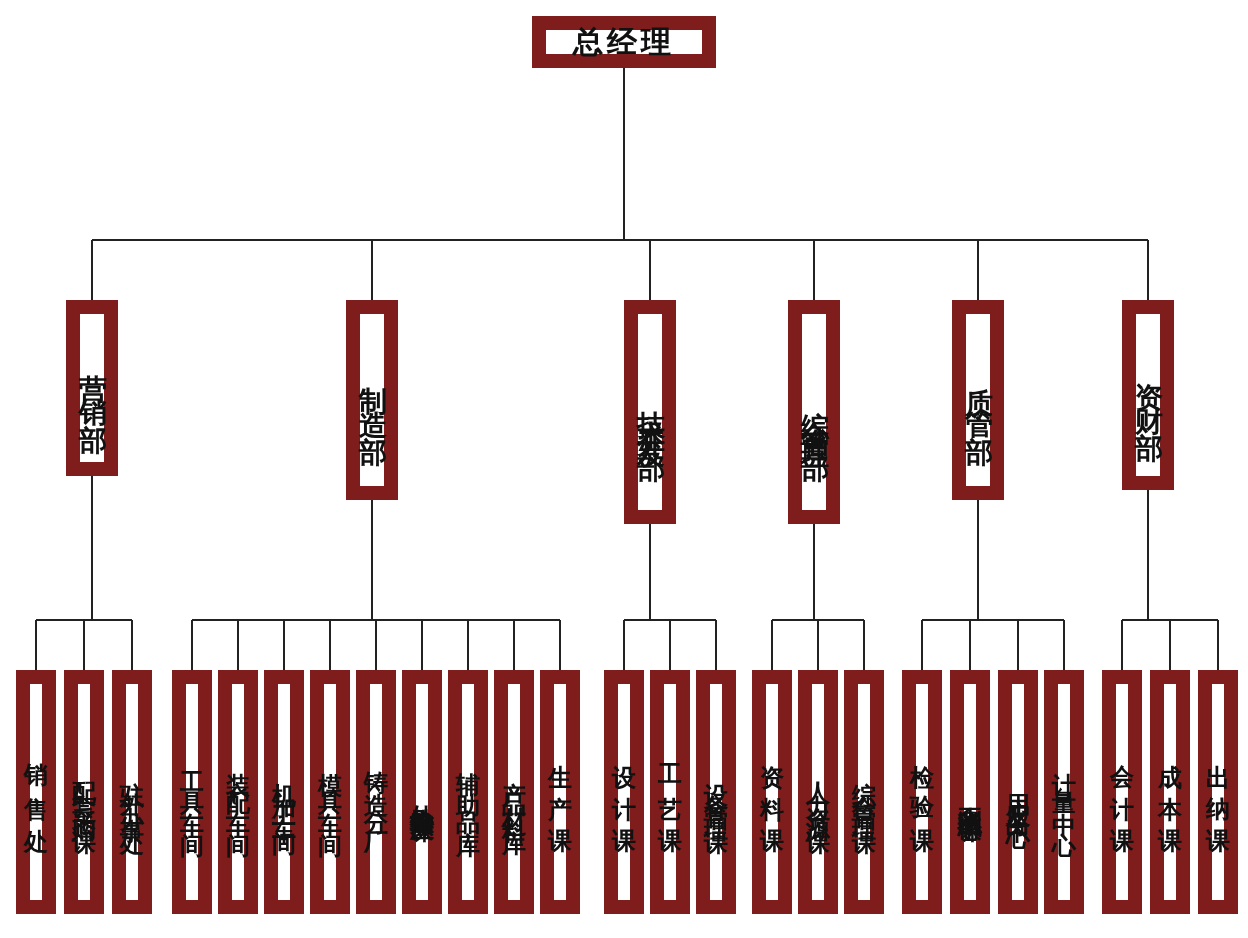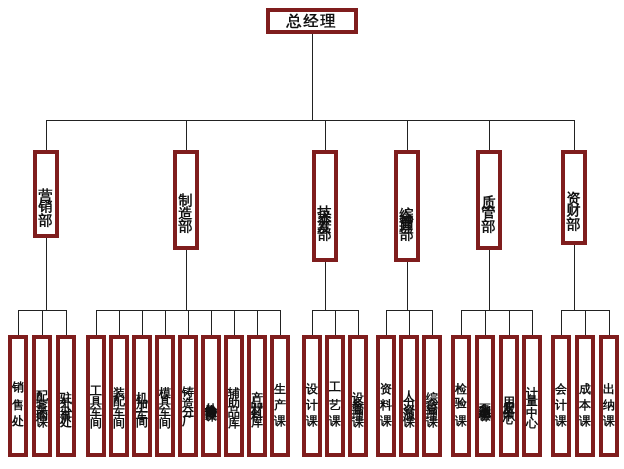--- a/index.html
+++ b/index.html
@@ -1,19 +1,19 @@
 <!DOCTYPE html>
 <html><head>
 <meta charset="utf-8">
 <style>
   html,body{margin:0;padding:0;background:#fff;}
   body{font-family:"DejaVu Sans","Liberation Sans",sans-serif;}
   .canvas{position:relative;width:624px;height:469px;background:#ffffff;overflow:hidden;}
   .connectors{position:absolute;left:0;top:0;width:624px;height:469px;pointer-events:none;}
-  .box{position:absolute;border:4px solid #7f1d1d;background:#fff;color:#111;
+  .box{position:absolute;border:7px solid #7f1d1d;background:#fff;color:#111;
        display:flex;align-items:center;justify-content:center;
        font-weight:bold;line-height:1;box-sizing:border-box;}
   .hbox{font-size:15px;letter-spacing:2px;}
   .vbox{writing-mode:vertical-rl;text-orientation:upright;}
   .dept{font-size:14px;}
   .unit{font-size:12px;}
   .d3{letter-spacing:12px;}
   .d5{letter-spacing:5px;}
   .c3{letter-spacing:16px;}
   .c4{letter-spacing:10px;}

